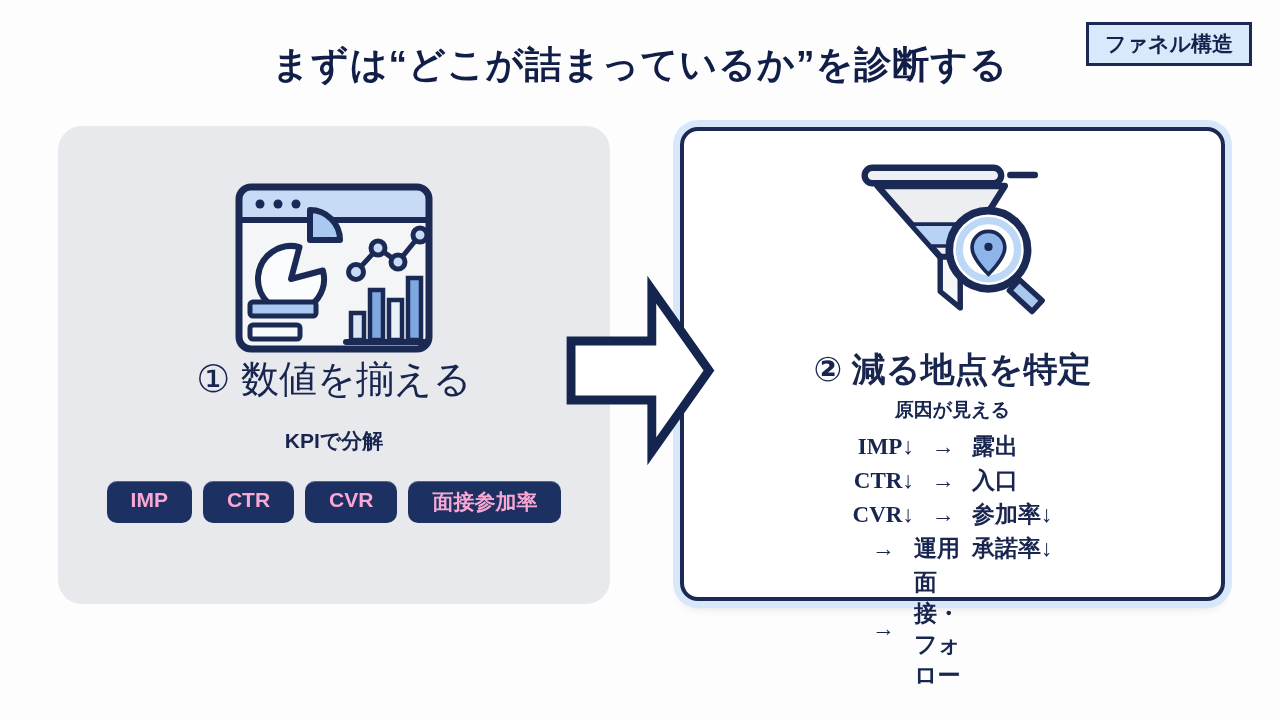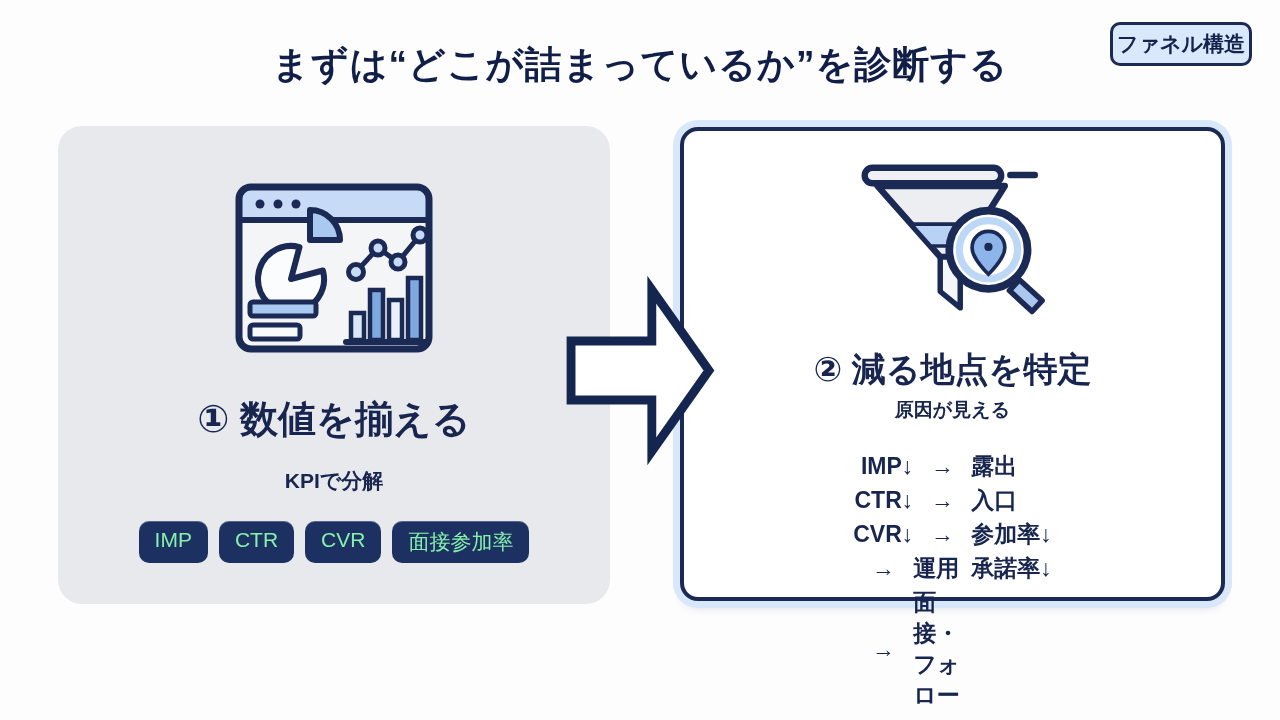--- a/index.html
+++ b/index.html
@@ -14,56 +14,56 @@
 
   
   .title{
     position:absolute;top:40px;left:0;right:0;
     text-align:center;font-size:37px;font-weight:800;
     color:#111f48;letter-spacing:1px;
   }
   
   .badge{
     position:absolute;top:22px;right:28px;
-    background:#d9e8fb;border:3px solid #1b2a55;border-radius:10px;
-    padding:5px 4px;font-size:21px;font-weight:700;color:#14224c;
+    background:#d9e8fb;border:3px solid #1b2a55;border-radius:0;
+    padding:5px 16px;font-size:21px;font-weight:700;color:#14224c;
   }
 
   
   .card-left{
     position:absolute;left:58px;top:126px;width:552px;height:478px;
     background:#e8e9ec;border-radius:24px;
     display:flex;flex-direction:column;align-items:center;
   }
   .card-left .icon-wrap{margin-top:56px;height:172px;}
-  .h-left{margin-top:40px;font-size:38px;font-weight:700;color:#17254f;text-align:right;}
+  .h-left{font-size:38px;font-weight:400;color:#17254f;text-align:right;}
   .sub-left{margin-top:22px;font-size:21px;font-weight:700;color:#17254f;}
   .chips{margin-top:26px;display:flex;gap:11px;}
   .chip{
-    background:#1c3161;color:#86efac;font-weight:400;font-size:21px;
-    padding:7px 16px;border-radius:10px;white-space:nowrap;
+    background:#1c3161;color:#f9a8d4;font-weight:700;font-size:21px;
+    padding:7px 24px;border-radius:10px;white-space:nowrap;
     box-shadow:inset 0 1px 0 rgba(255,255,255,.25);
   }
 
   
   .card-right{
     position:absolute;left:680px;top:127px;width:545px;height:474px;
     background:#ffffff;border:4px solid #1b2a55;border-radius:18px;
     box-shadow:0 0 0 7px #d8e7fa, 0 8px 12px -4px rgba(27,42,85,.25);
     display:flex;flex-direction:column;align-items:center;
     box-sizing:border-box;
   }
   .card-right .icon-wrap{margin-top:24px;height:176px;}
   .h-right{margin-top:16px;font-size:34px;font-weight:800;color:#17254f;}
   .sub-right{margin-top:4px;font-size:19px;font-weight:700;color:#17254f;}
   .map-grid{
-    margin-top:28px;
+    margin-top:8px;
     display:grid;grid-template-columns:auto 58px auto;
     row-gap:3px;align-items:center;
-    font-size:23px;font-weight:800;color:#17254f;
+    font-size:23px;font-weight:800;color:#17254f;font-family:Liberation Serif, serif;
   }
   .map-grid .m{text-align:right;}
   .map-grid .a{text-align:center;}
   .map-grid .c{text-align:left;}
 
   
   .arrow{position:absolute;left:565px;top:272px;z-index:5;}
 
   
   .footer{

